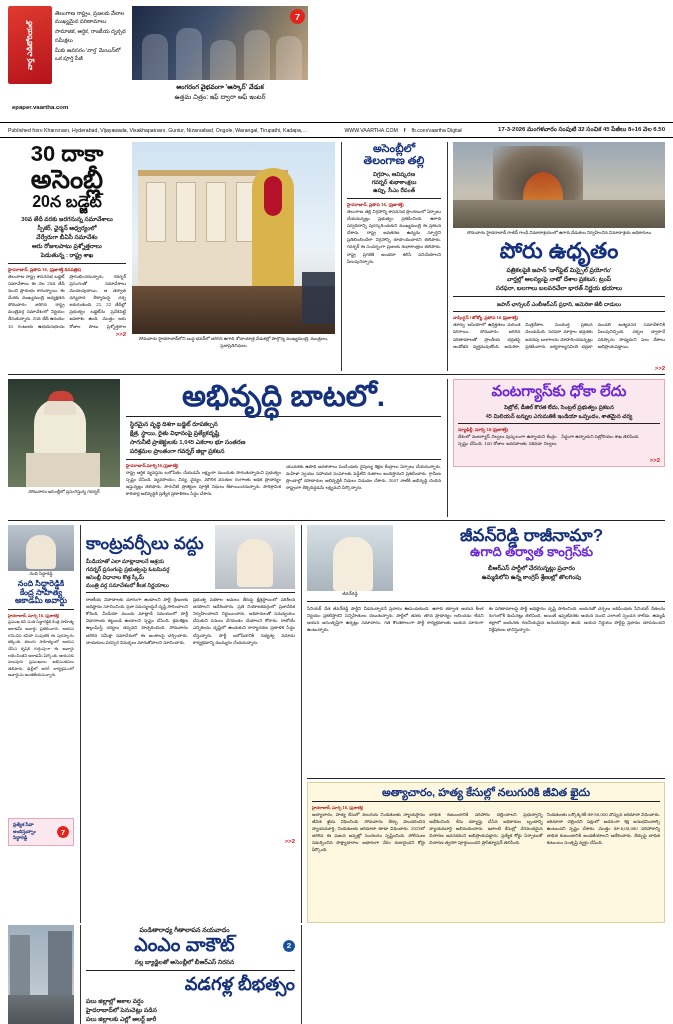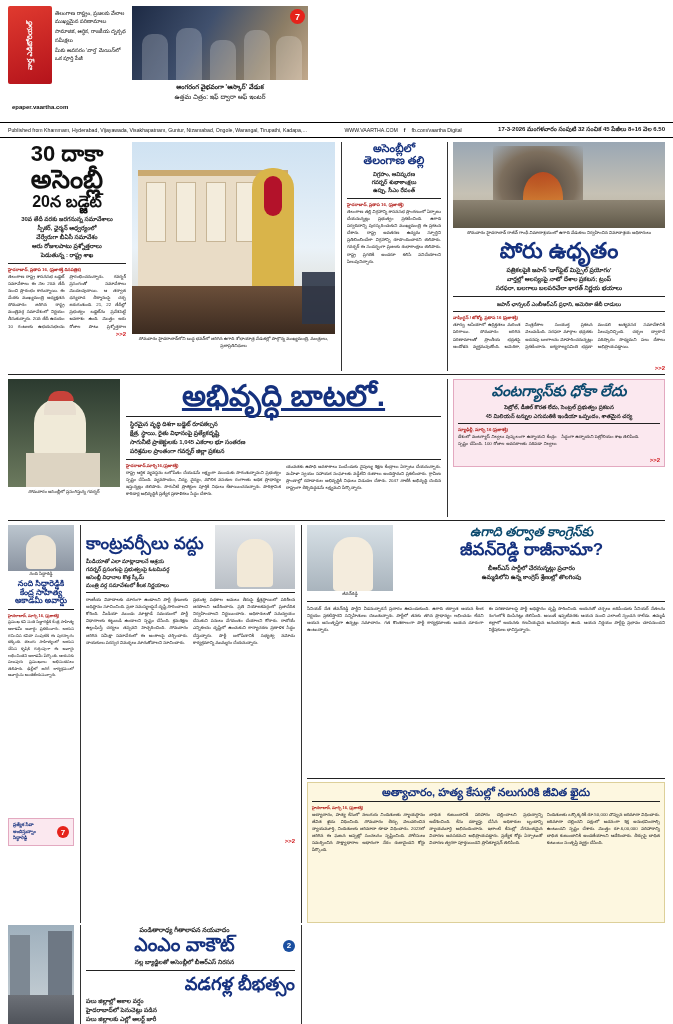--- a/index.html
+++ b/index.html
@@ -156,21 +156,21 @@
   .rule-h { border-top: 1px solid #222; margin: 3px 0; }
 
   
   .hl {
     font-weight: bold;
     color: #111;
     line-height: 1.12;
     text-align: center;
   }
   .hl-blue { color: #15317e; }
-  .hl-red { color: #0c4a6e; font-style: italic; }
+  .hl-red { color: #6d28d9; }
   .sub {
     font-size: 7px;
     line-height: 1.5;
     text-align: center;
     color: #222;
     font-weight: bold;
   }
   .body-text {
     font-size: 4.4px;
     line-height: 1.62;
@@ -367,21 +367,21 @@
           <div class="sky" style="background:linear-gradient(#2b3a2f,#6c7a5e)"></div>
           <div style="position:absolute;left:26px;top:20px;width:52px;height:58px;background:#f0ead8;border-radius:24px 24px 6px 6px;"></div>
           <div style="position:absolute;left:36px;top:16px;width:32px;height:20px;background:#e8ded0;border-radius:16px 16px 0 0;"></div>
           <div style="position:absolute;left:40px;top:12px;width:26px;height:10px;background:#c8423a;border-radius:10px 10px 0 0;"></div>
           <div style="position:absolute;left:18px;bottom:0;width:74px;height:34px;background:#ddd4c2;"></div>
         </div>
         <div class="cap" style="margin-top:2px;">సోమవారం అసెంబ్లీలో ప్రసంగిస్తున్న గవర్నర్</div>
       </div>
 
       <div style="flex:1;">
-        <div class="hl hl-blue" style="font-size:30px;text-align:center;text-decoration:underline;">అభివృద్ధి బాటలో.</div>
+        <div class="hl hl-blue" style="font-size:30px;text-align:center;">అభివృద్ధి బాటలో.</div>
         <div class="rule-h"></div>
         <div class="sub" style="font-size:6px;text-align:left;padding-left:4px;">
           <div>స్థిరమైన వృద్ధి దిశగా బడ్జెట్ రూపకల్పన</div>
           <div>క్షేత్ర, స్థాయి, రైతు విధానంపై ప్రత్యేకదృష్టి</div>
           <div>సాగునీటి ప్రాజెక్టులకు 1,045 ఎకరాల భూ సంతరణ</div>
           <div>పరిశ్రమల ప్రాంతంగా గవర్నర్ జిల్లా ప్రకటన</div>
         </div>
         <div class="rule-h"></div>
         <div style="display:flex;gap:5px;">
           <div style="flex:1;">
@@ -466,22 +466,22 @@
       <div class="vsep" style="flex:1;padding-left:5px;">
         <div style="display:flex;gap:5px;">
           <div style="width:86px;flex:0 0 86px;">
             <div class="photo" style="height:66px;">
               <div class="sky" style="background:linear-gradient(#d7e0e6,#a9b4bd)"></div>
               <div style="position:absolute;left:26px;top:12px;width:40px;height:54px;background:#f4ecdd;border-radius:18px 18px 4px 4px;"></div>
             </div>
             <div class="cap">జీవన్‌రెడ్డి</div>
           </div>
           <div style="flex:1;">
+            <div class="hl hl-blue" style="font-size:17px;margin-top:1px;">జీవన్‌రెడ్డి రాజీనామా?</div>
             <div class="hl hl-red" style="font-size:13px;">ఉగాది తర్వాత కాంగ్రెస్‌కు</div>
-            <div class="hl hl-blue" style="font-size:17px;margin-top:1px;">జీవన్‌రెడ్డి రాజీనామా?</div>
             <div class="sub" style="font-size:6px;margin-top:4px;">
               <div>బీఆర్ఎస్ పార్టీలో చేరనున్నట్లు ప్రచారం</div>
               <div>ఉమ్మడిలోని ఉన్న కాంగ్రెస్ శ్రేణుల్లో తొలగింపు</div>
             </div>
           </div>
         </div>
         <div class="rule-h"></div>
         <div style="display:flex;gap:5px;">
           <div style="flex:1;">
             <div class="body-text" style="height:170px;">సీనియర్ నేత జీవన్‌రెడ్డి పార్టీని వీడనున్నారనే ప్రచారం ఊపందుకుంది. ఉగాది తర్వాత ఆయన కీలక నిర్ణయం ప్రకటిస్తారని సన్నిహితులు చెబుతున్నారు. పార్టీలో తనకు తగిన ప్రాధాన్యం లభించడం లేదని ఆయన అసంతృప్తిగా ఉన్నట్లు సమాచారం. గత కొంతకాలంగా పార్టీ కార్యక్రమాలకు ఆయన దూరంగా ఉంటున్నారు.</div>

